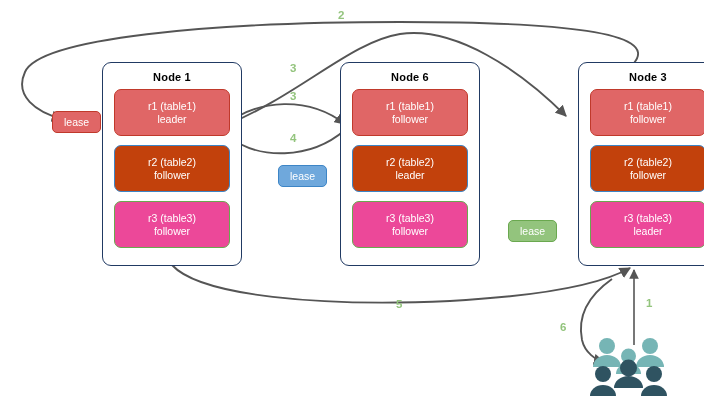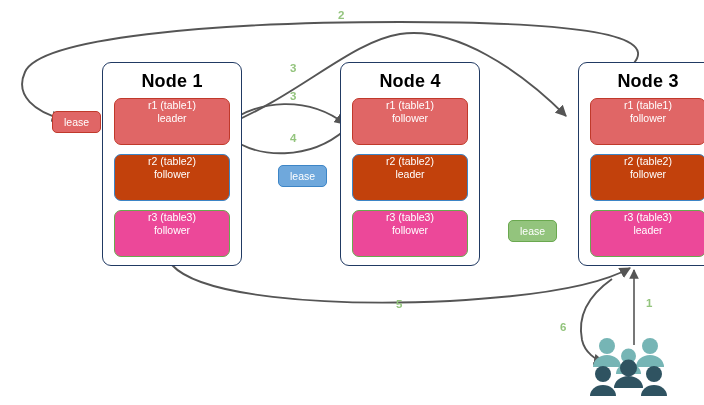--- a/index.html
+++ b/index.html
@@ -30,38 +30,38 @@
   .node {
     position: absolute;
     box-sizing: border-box;
     background: #ffffff;
     border: 1.3px solid #213a63;
     border-radius: 9px;
     z-index: 2;
   }
   .node-title {
     text-align: center;
-    font-size: 18px;
+    font-size: 11px;
     font-weight: bold;
     color: #000000;
     margin-top: 8px;
     letter-spacing: .2px;
   }
   .replicas {
     padding: 6px 11px 10px 11px;
   }
   .replica {
     box-sizing: border-box;
     height: 47px;
     border-radius: 7px;
     margin-bottom: 9px;
     display: flex;
     flex-direction: column;
     align-items: center;
-    justify-content: flex-start;
+    justify-content: center;
     color: #ffffff;
     font-size: 10.5px;
     line-height: 13px;
     text-align: center;
   }
   .replica:last-child { margin-bottom: 0; }
   .replica .l1, .replica .l2 { display: block; }
   .rep-red   { background: #e06666; border: 1.3px solid #c0392b; }
   .rep-blue  { background: #c2410c; border: 1.3px solid #3d85c6; }
   .rep-green { background: #ec4899; border: 1.3px solid #6aa84f; }
@@ -139,21 +139,21 @@
         <span class="l2">follower</span>
       </div>
       <div class="replica rep-green">
         <span class="l1">r3 (table3)</span>
         <span class="l2">follower</span>
       </div>
     </div>
   </div>
 
   <div class="node" style="left:340px; top:62px; width:140px; height:204px;">
-    <div class="node-title">Node 4</div>
+    <div class="node-title">Node 6</div>
     <div class="replicas">
       <div class="replica rep-red">
         <span class="l1">r1 (table1)</span>
         <span class="l2">follower</span>
       </div>
       <div class="replica rep-blue">
         <span class="l1">r2 (table2)</span>
         <span class="l2">leader</span>
       </div>
       <div class="replica rep-green">

